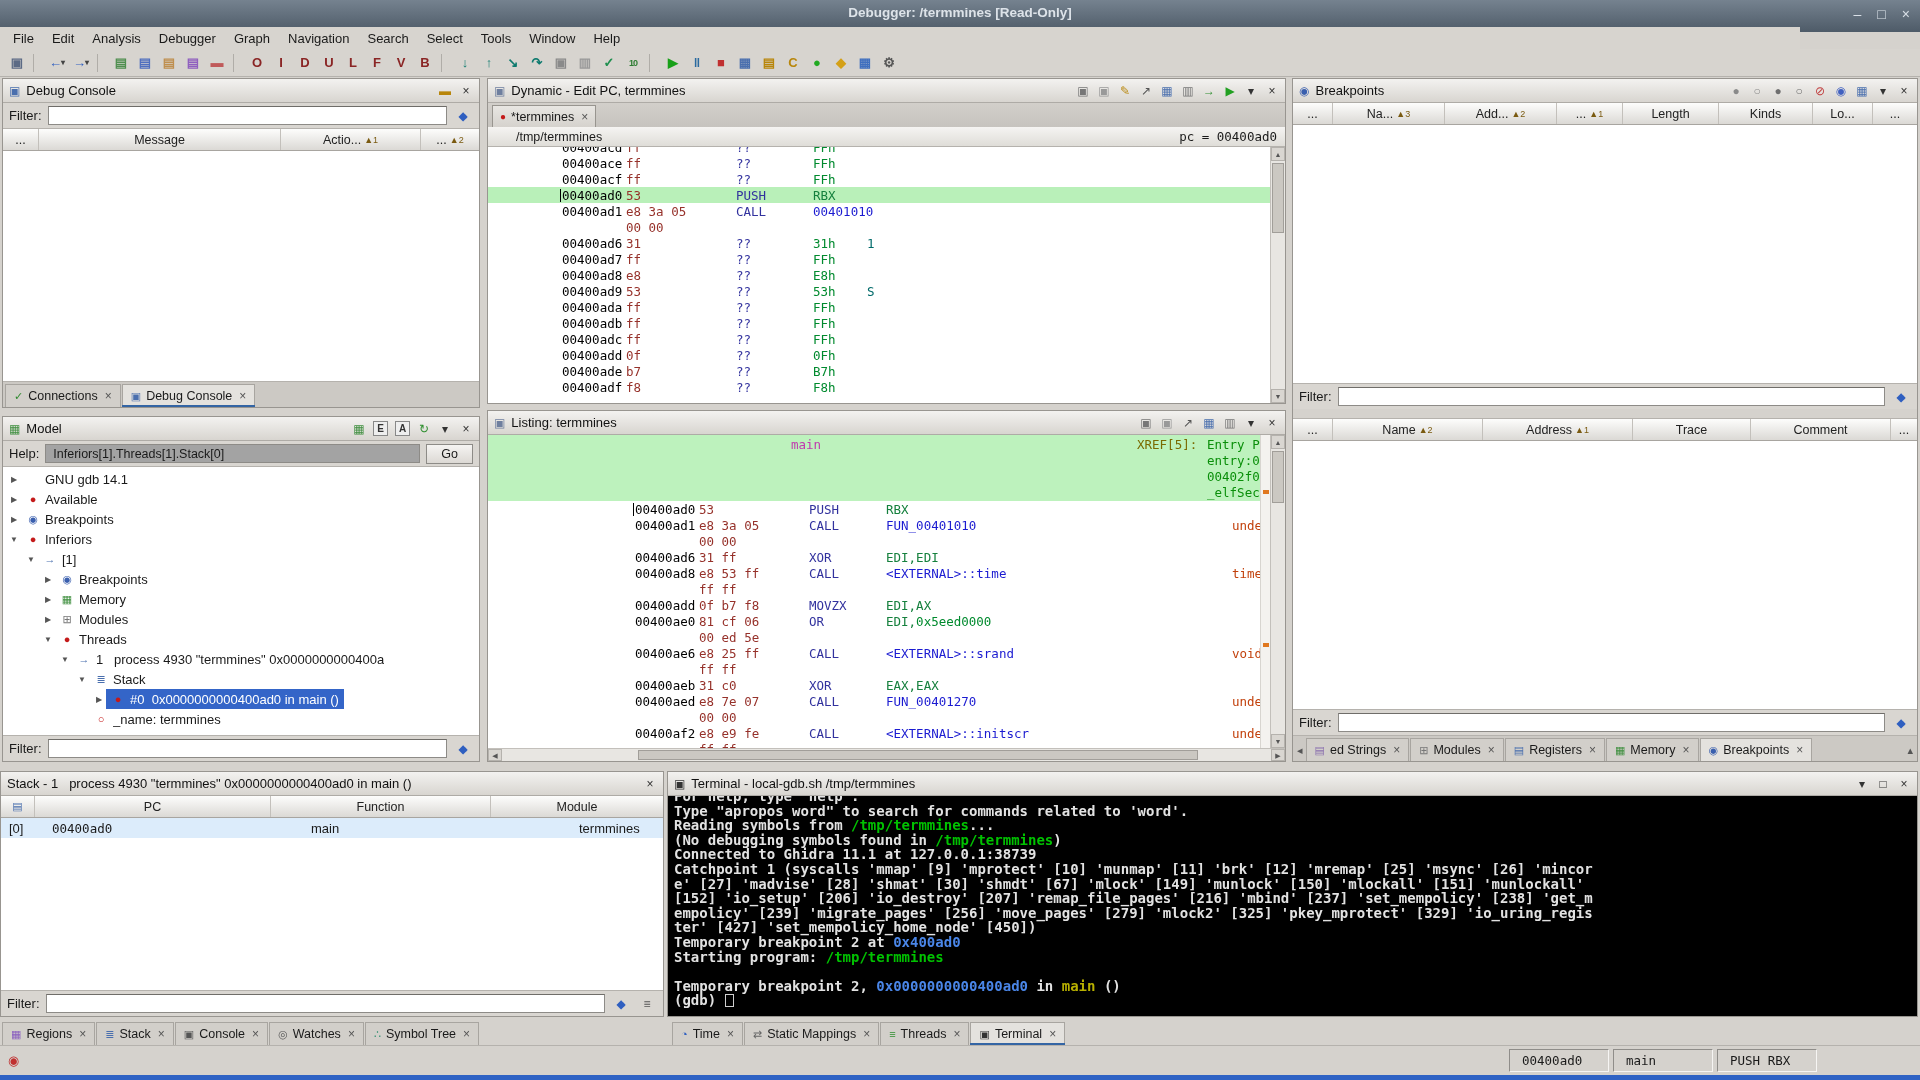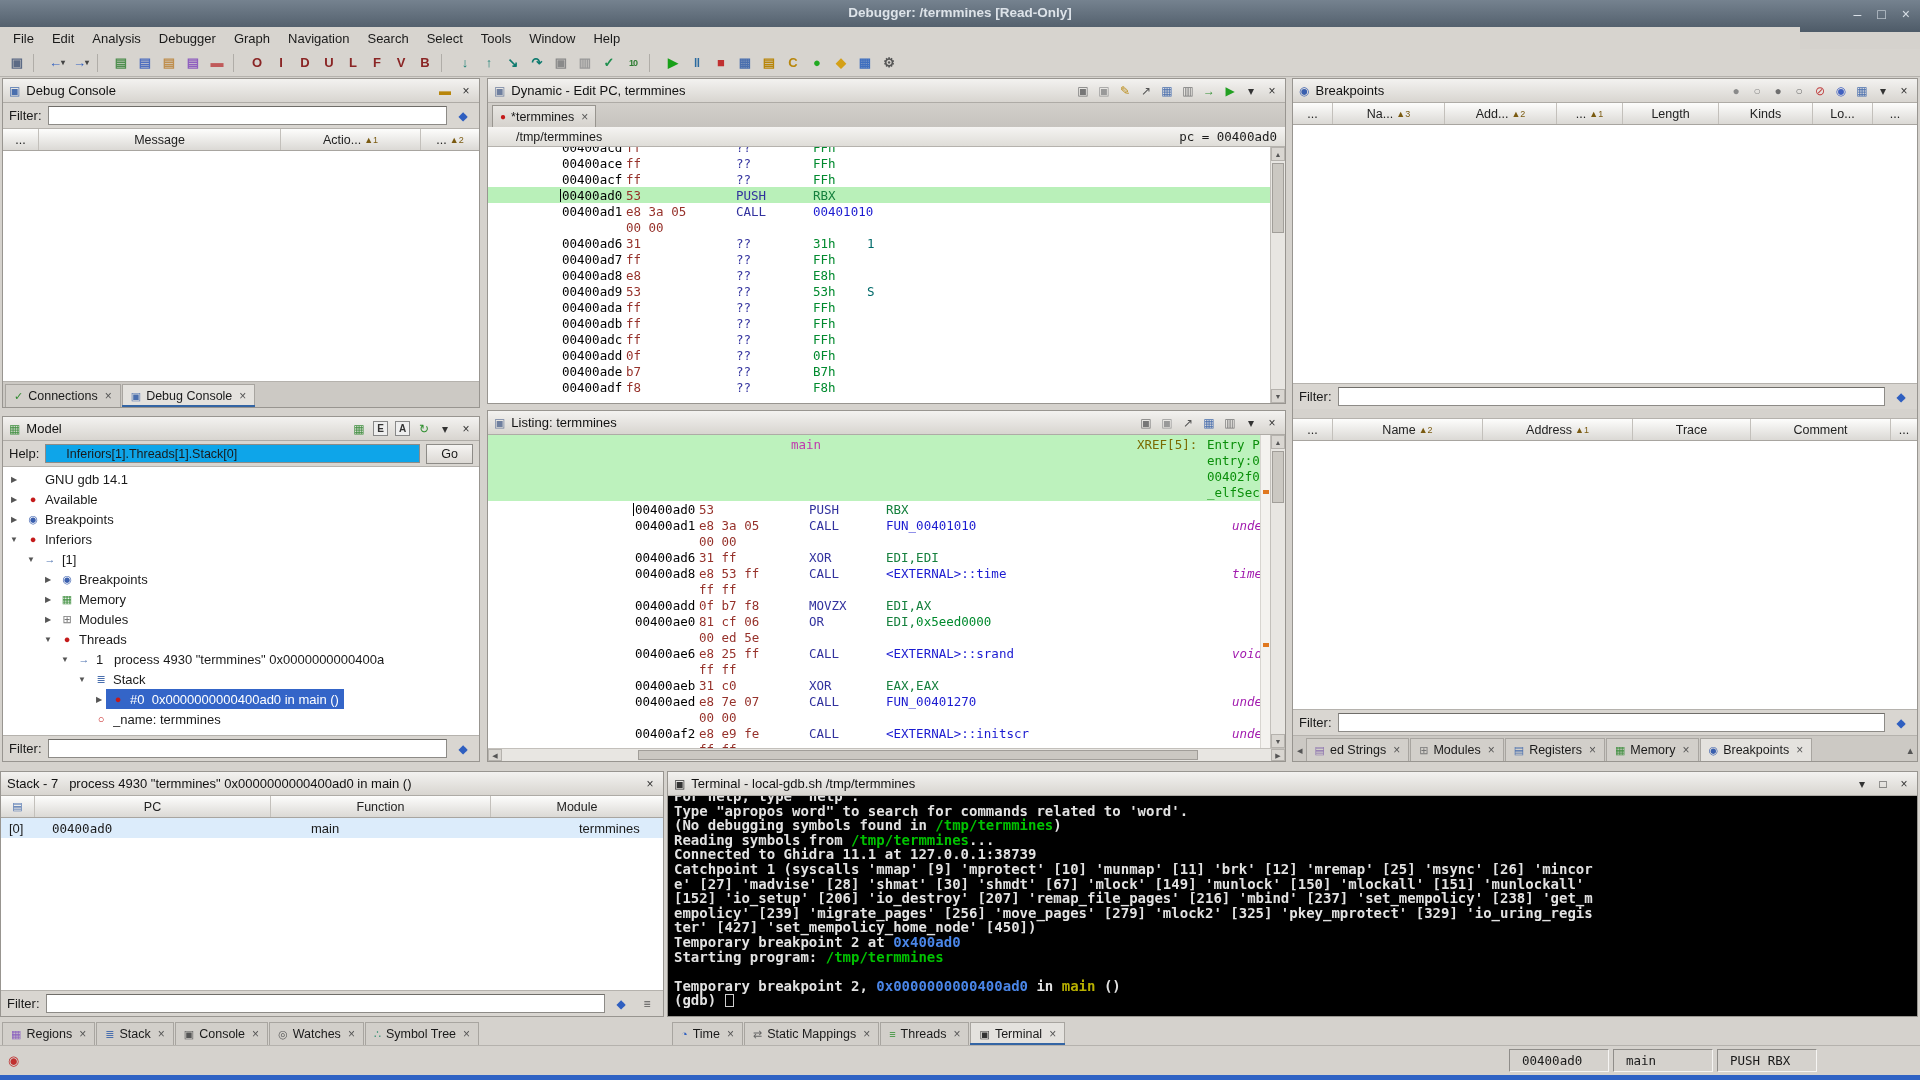--- a/index.html
+++ b/index.html
@@ -45,21 +45,21 @@
 .dock-tab{display:flex;align-items:center;gap:5px;padding:4px 8px;background:#d2cfca;border:1px solid #a8a5a0;border-bottom:none;font-size:12.5px;position:relative;white-space:nowrap}
 .dock-tab.active{background:#e4e2de}
 .dock-tab.underline:after{content:"";position:absolute;left:-1px;right:-1px;bottom:-1px;height:3px;background:#3465a4}
 .tab-close{color:#555;font-size:12px;margin-left:2px}
 .tab-icon{font-size:11px}
 .tab-chevron{font-size:11px;color:#555;padding:4px 2px}
 
 
 .path-row{flex:0 0 26px;display:flex;align-items:center;gap:6px;padding:0 6px;background:#d9d6d1;border-bottom:1px solid #b5b2ad}
 .path-label{font-size:13px}
-.path-input{flex:1;height:19px;background:#0ea5e9;border:1px solid #8d8b87;font-size:12.5px;padding:0 20px;display:flex;align-items:center;overflow:hidden;white-space:nowrap}
+.path-input{flex:1;height:19px;background:#a3a3a3;border:1px solid #8d8b87;font-size:12.5px;padding:0 7px;display:flex;align-items:center;overflow:hidden;white-space:nowrap}
 .go-btn{height:20px;padding:0 14px;background:linear-gradient(#f5f4f2,#dcd9d4);border:1px solid #8d8b87;font-size:12.5px;display:flex;align-items:center}
 .tree{flex:1;overflow:hidden;background:#fff;padding-top:2px}
 .tree-row{height:20px;display:flex;align-items:center;font-size:13px;white-space:pre}
 .tree-expander{flex:0 0 14px;font-size:8px;color:#555;text-align:center}
 .tree-inner{display:flex;align-items:center;gap:5px;padding:0 5px;height:20px;overflow:hidden}
 .tree-row.selected .tree-inner{background:#3465c8;color:#fff}
 .tree-icon{font-size:11px;width:14px;text-align:center}
 .tree-icon.red-dot{color:#c41a1a}.tree-icon.hollow-dot{color:#c41a1a}
 .tree-icon.breakpoint{color:#3a5fae}.tree-icon.memory{color:#3f8f3f}
 .tree-icon.modules{color:#777}.tree-icon.arrow{color:#4a6fae}.tree-icon.stack{color:#4a6fae}
@@ -74,21 +74,21 @@
 .asm-body{flex:1;display:flex;background:#fff;overflow:hidden}
 .asm-rows{flex:1;overflow:hidden;font-family:"DejaVu Sans Mono",monospace;font-size:12.5px}
 .asm-row{height:16px;display:flex;align-items:center;white-space:pre}
 .asm-row.clip{margin-top:-8px}
 .asm-row.hl{background:#b9f0b9}
 .a-gut{flex:0 0 74px}.a-addr{flex:0 0 64px;color:#000;position:relative}
 .a-bytes{flex:0 0 110px;color:#96312a}.a-mnem{flex:0 0 77px;color:#32329e}
 .a-op{flex:0 0 54px}.a-note{flex:1;color:#006a6a}
 .l-gut{flex:0 0 147px}.l-addr{flex:0 0 64px;color:#000;position:relative}
 .l-bytes{flex:0 0 110px;color:#96312a}.l-mnem{flex:0 0 77px;color:#32329e}
-.l-op{flex:0 0 346px}.l-margin{flex:1;color:#a21caf;font-style:italic;overflow:hidden}
+.l-op{flex:0 0 346px}.l-margin{flex:1;color:#c2410c;overflow:hidden}
 .c-val{color:#008a2e}.c-reg{color:#15803d}.c-ref{color:#1b1bd1}
 .caret{position:absolute;left:-2px;top:1px;width:1px;height:13px;background:#000}
 .green-block{position:relative;height:66px;background:#bdf2bd;font-family:"DejaVu Sans Mono",monospace;font-size:12.5px}
 .green-block span{position:absolute;white-space:pre}
 .gb-fn{color:#c03aae}.gb-xl{color:#7a6a00}.gb-x{color:#0a8f0a}
 .marker-margin{flex:0 0 10px;background:#f4f2ef;border-left:1px solid #d8d5d0;position:relative}
 .marker{position:absolute;left:2px;width:6px;height:4px;background:#e07820}
 .vscroll{flex:0 0 15px;background:#e8e6e2;border-left:1px solid #c3c0bb;position:relative}
 .vscroll .arrow{position:absolute;left:0;width:14px;height:14px;font-size:7px;color:#555;text-align:center;line-height:14px;background:#d9d6d1;border:1px solid #b5b2ad}
 .arrow.up{top:0}.arrow.down{bottom:0}
@@ -601,21 +601,21 @@
             <span class="tab-label">Breakpoints</span>
             <span class="tab-close">×</span>
           </div>
         </span>
       <span class="tab-chevron" style="margin-left:auto">▴</span>
     </div>
   </div>
 
   <div class="panel" id="p-stack">
     <div class="panel-header">
-      <span class="panel-title">Stack - 7   process 4930 "termmines" 0x0000000000400ad0 in main ()</span>
+      <span class="panel-title">Stack - 1   process 4930 "termmines" 0x0000000000400ad0 in main ()</span>
       <span class="hdr-icons">
           <span class="hdr-icon" style="color: rgb(51, 51, 51);">×</span>
         </span>
     </div>
     <div class="cols-row" id="stack-cols">
         <div class="col-hdr">
           <span class="colicon">▤</span>
           <span></span>
         </div>
         <div class="col-hdr">
@@ -651,22 +651,22 @@
       <span class="hdr-icons">
           <span class="hdr-icon" style="color: rgb(51, 51, 51);">▾</span>
           <span class="hdr-icon" style="color: rgb(51, 51, 51);">□</span>
           <span class="hdr-icon" style="color: rgb(51, 51, 51);">×</span>
         </span>
     </div>
     <div class="term-body">
       <div id="term-lines">
           <div class="term-line"><span>For help, type "help".</span></div>
           <div class="term-line"><span>Type "apropos word" to search for commands related to 'word'.</span></div>
+          <div class="term-line"><span>Reading symbols from </span><span class="t-g">/tmp/termmines</span><span>...</span></div>
           <div class="term-line"><span>(No debugging symbols found in </span><span class="t-g">/tmp/termmines</span><span>)</span></div>
-          <div class="term-line"><span>Reading symbols from </span><span class="t-g">/tmp/termmines</span><span>...</span></div>
           <div class="term-line"><span>Connected to Ghidra 11.1 at 127.0.0.1:38739</span></div>
           <div class="term-line"><span>Catchpoint 1 (syscalls 'mmap' [9] 'mprotect' [10] 'munmap' [11] 'brk' [12] 'mremap' [25] 'msync' [26] 'mincor</span></div>
           <div class="term-line"><span>e' [27] 'madvise' [28] 'shmat' [30] 'shmdt' [67] 'mlock' [149] 'munlock' [150] 'mlockall' [151] 'munlockall'</span></div>
           <div class="term-line"><span>[152] 'io_setup' [206] 'io_destroy' [207] 'remap_file_pages' [216] 'mbind' [237] 'set_mempolicy' [238] 'get_m</span></div>
           <div class="term-line"><span>empolicy' [239] 'migrate_pages' [256] 'move_pages' [279] 'mlock2' [325] 'pkey_mprotect' [329] 'io_uring_regis</span></div>
           <div class="term-line"><span>ter' [427] 'set_mempolicy_home_node' [450])</span></div>
           <div class="term-line"><span>Temporary breakpoint 2 at </span><span class="t-b">0x400ad0</span></div>
           <div class="term-line"><span>Starting program: </span><span class="t-g">/tmp/termmines</span></div>
           <div class="term-line">&nbsp;</div>
           <div class="term-line"><span>Temporary breakpoint 2, </span><span class="t-b">0x0000000000400ad0</span><span> in </span><span class="t-y">main</span><span> ()</span></div>

